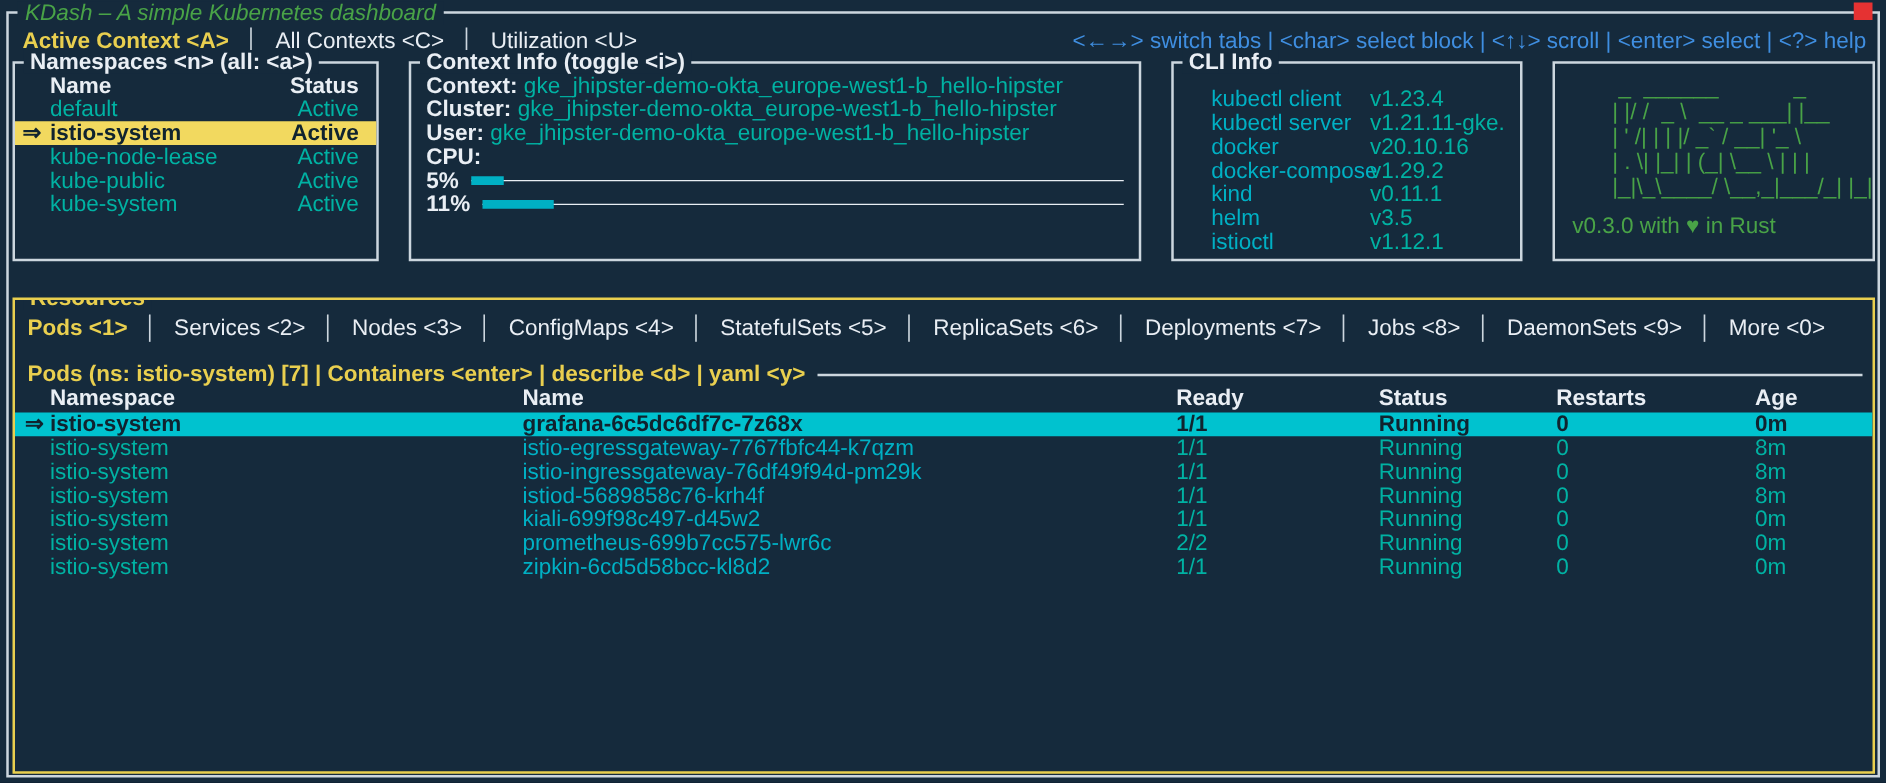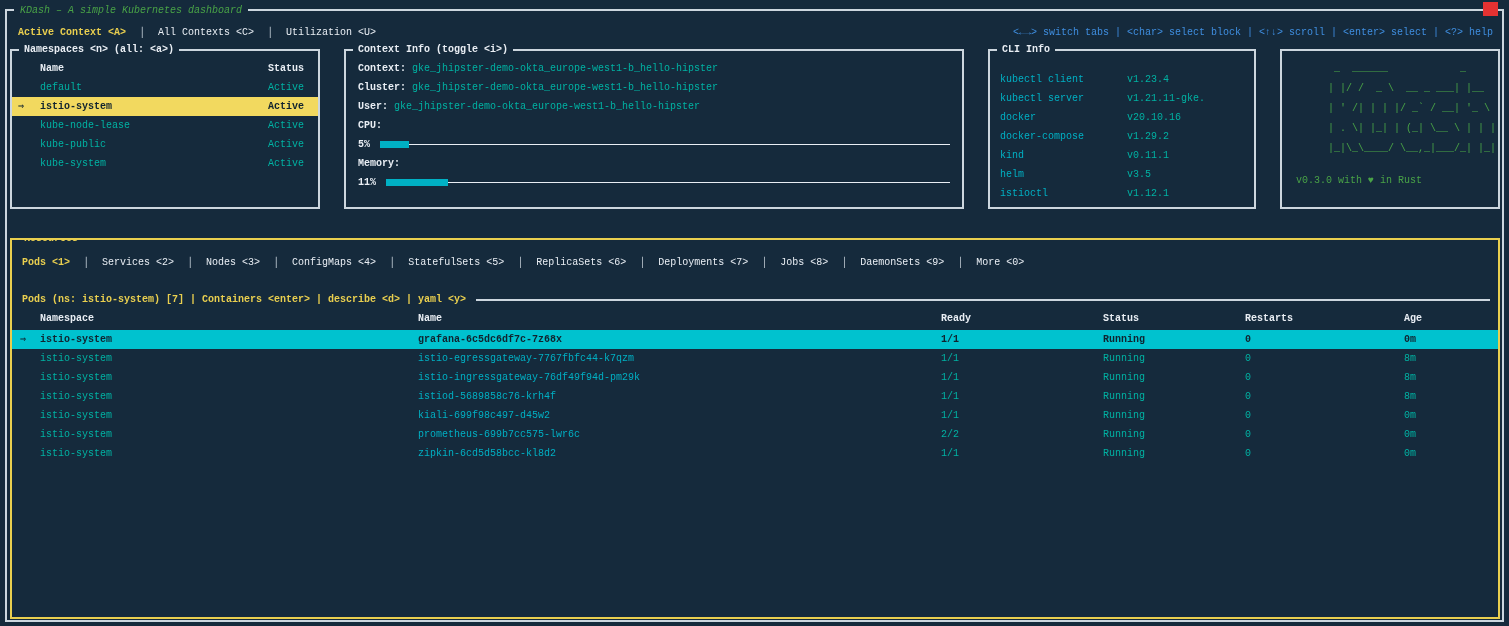--- a/index.html
+++ b/index.html
@@ -2,40 +2,40 @@
 <html><head>
 <meta charset="utf-8">
 <style>
   :root{
     --bg:#152a3c; --fg:#e9eef4; --teal:#00b2a3; --cyan:#00b0c4;
     --yellow:#e9cf4f; --ybg:#f2d95f; --cbg:#00c2cf; --dark:#10232f;
     --green:#49a347; --blue:#3f8ee0; --border:#ccd6de; --red:#e53232;
   }
   html,body{margin:0;padding:0;background:#0f2130;}
   .screen{position:relative;width:1509px;height:626px;background:var(--bg);
-    font-family:Liberation Mono, monospace;font-size:10px;line-height:19px;
+    font-family:Liberation Sans, sans-serif;font-size:18px;line-height:19px;
     color:var(--fg);overflow:hidden;}
   .frame{position:absolute;left:5px;top:9px;right:5px;bottom:4px;
     border:2px solid var(--border);pointer-events:none;}
   .win-title{position:absolute;top:1px;left:14px;background:var(--bg);
     padding:0 6px;color:var(--green);font-style:italic;z-index:2;white-space:nowrap;}
   .rec{position:absolute;top:2px;right:11px;width:15px;height:14px;background:var(--red);z-index:3;}
   .topbar{position:absolute;top:23px;left:18px;right:16px;display:flex;align-items:flex-start;white-space:nowrap;}
   .top-tab{color:var(--fg);}
   .top-tab.active{color:var(--yellow);font-weight:bold;}
   .vsep{color:var(--border);margin:0 13px;}
   .help{margin-left:auto;color:var(--blue);}
 
   .panels{position:absolute;top:49px;left:10px;right:9px;height:156px;display:flex;gap:24px;}
   .panel{position:relative;border:2px solid var(--border);height:100%;}
   .panel-title{position:absolute;top:-11px;left:7px;background:var(--bg);
     padding:0 5px;font-weight:bold;color:var(--fg);white-space:nowrap;}
   .ns{width:306px;}
   .ctx{width:616px;}
-  .cli{width:264px;}
+  .cli{width:264px;padding-left:20px;}
   .logo{flex:1;}
 
   .ns-header{display:flex;justify-content:space-between;padding:8px 14px 0 28px;
     font-weight:bold;height:19px;}
   .ns-row{position:relative;display:flex;justify-content:space-between;
     padding:0 14px 0 28px;height:19px;color:var(--teal);}
   .ns-row .arrow{position:absolute;left:6px;color:var(--fg);}
   .ns-row.selected{background:var(--ybg);color:var(--dark);font-weight:bold;}
   .ns-row.selected .arrow{color:var(--dark);}
 
@@ -139,21 +139,20 @@
         <div class="ctx-line"><span class="lbl">Context:</span> <span class="val">gke_jhipster-demo-okta_europe-west1-b_hello-hipster</span></div>
         <div class="ctx-line"><span class="lbl">Cluster:</span> <span class="val">gke_jhipster-demo-okta_europe-west1-b_hello-hipster</span></div>
         <div class="ctx-line"><span class="lbl">User:</span> <span class="val">gke_jhipster-demo-okta_europe-west1-b_hello-hipster</span></div>
         <div class="ctx-line lbl">CPU:</div>
         <div class="gauge">
           <span class="pct">5%</span>
           <span class="track">
               <span class="gfill" id="cpu-fill" style="width: 5%;"></span>
             </span>
         </div>
-        <div class="ctx-line lbl">Memory:</div>
         <div class="gauge">
           <span class="pct">11%</span>
           <span class="track">
               <span class="gfill" id="mem-fill" style="width: 11%;"></span>
             </span>
         </div>
       </div>
     </section>
 
     <section class="panel cli">

